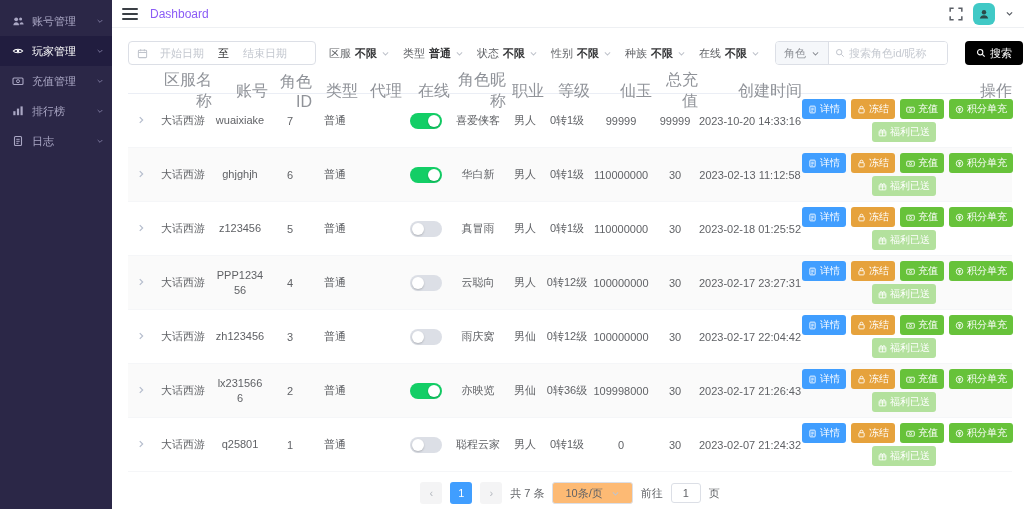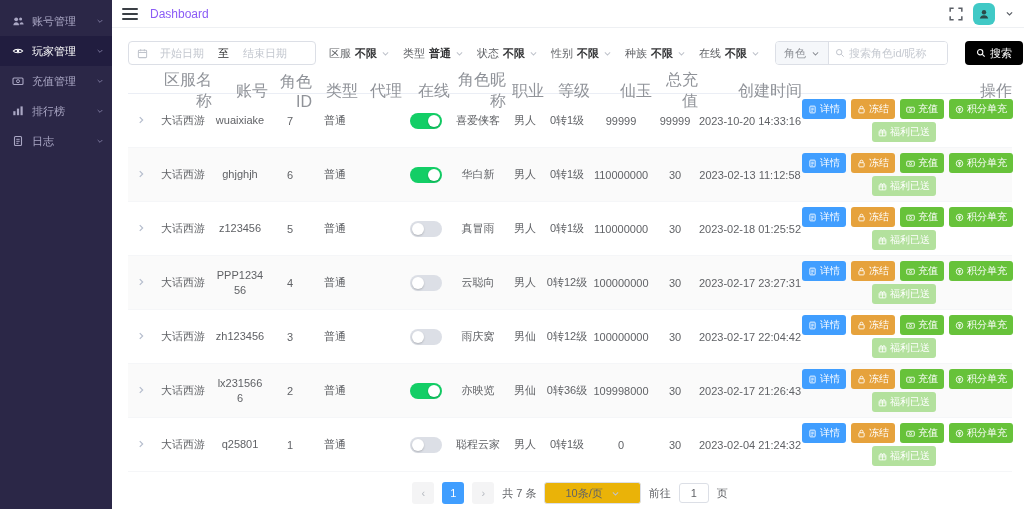--- a/index.html
+++ b/index.html
@@ -67,21 +67,21 @@
   .abtn { display:inline-flex; align-items:center; gap:3px; font-size:10px; color:#fff; border:none; border-radius:3px; padding:3px 6px; cursor:pointer; white-space:nowrap; }
   .abtn.blue { background:#409eff; }
   .abtn.orange { background:#e6a23c; }
   .abtn.green { background:#67c23a; }
   .abtn.lightgreen { background:#b3e19d; }
 
   
   .pagination { margin-top:10px; display:flex; justify-content:center; align-items:center; gap:8px; font-size:11px; color:#606266; }
   .pg-btn { width:22px; height:22px; border-radius:3px; background:#f4f4f5; color:#b6bac1; display:flex; align-items:center; justify-content:center; cursor:pointer; }
   .pg-cur { width:22px; height:22px; border-radius:3px; background:#409eff; color:#fff; display:flex; align-items:center; justify-content:center; cursor:pointer; }
-  .pg-size { height:22px; border:1px solid #dcdfe6; border-radius:3px; padding:0 20px; display:flex; align-items:center; gap:8px; color:#606266; cursor:pointer; background:#eab308; }
+  .pg-size { height:22px; border:1px solid #dcdfe6; border-radius:3px; padding:0 12px; display:flex; align-items:center; gap:8px; color:#606266; cursor:pointer; background:#fdba74; }
   .pg-size svg { color:#c0c4cc; }
   .goto-input { width:30px; height:20px; border:1px solid #dcdfe6; border-radius:3px; text-align:center; font-size:11px; color:#606266; outline:none; }
 </style>
 </head>
 <body>
 
 <div class="app">
 
   <aside class="sidebar">
     <div class="side-item">
@@ -639,21 +639,21 @@
     <span class="cell acct">q25801</span>
     <span class="cell">1</span>
     <span class="cell">普通</span>
     <span class="cell"></span>
     <span class="cell"><span class="switch off"></span></span>
     <span class="cell">聪程云家</span>
     <span class="cell">男人</span>
     <span class="cell">0转1级</span>
     <span class="cell">0</span>
     <span class="cell">30</span>
-    <span class="cell created">2023-02-04 21:24:32</span>
+    <span class="cell created">2023-02-07 21:24:32</span>
     <span class="cell actions">
       <span class="btn-line">
         <button class="abtn blue">
           <svg width="9" height="9" viewBox="0 0 12 12">
                     <rect x="2.5" y="1.5" width="7" height="9" rx="1" fill="none" stroke="currentColor" stroke-width="1.2"></rect>
                     <path d="M4.3 4.3h3.4M4.3 6.3h3.4M4.3 8.3h2.2" stroke="currentColor" stroke-width="1.1"></path>
                   </svg>
           <span class="btn-label">详情</span>
         </button>
         <button class="abtn orange">

